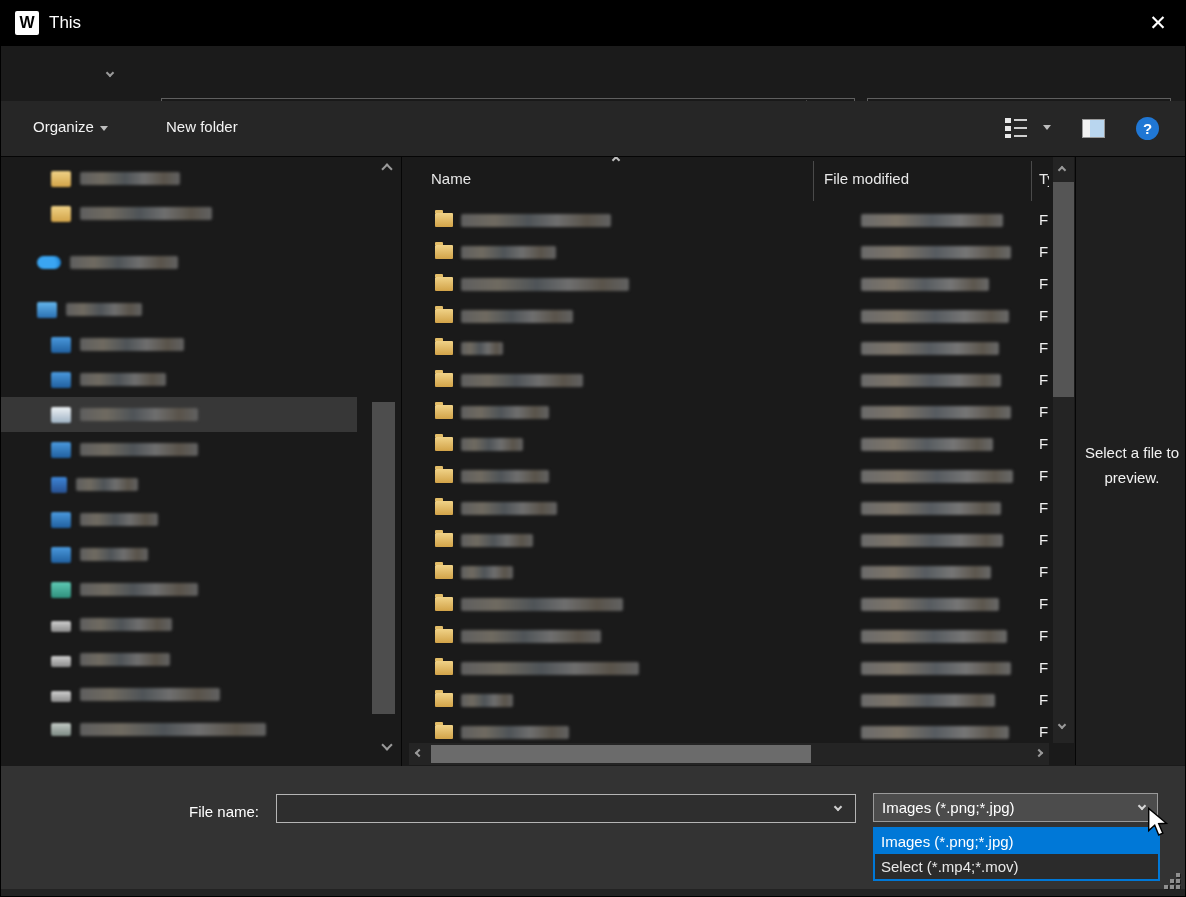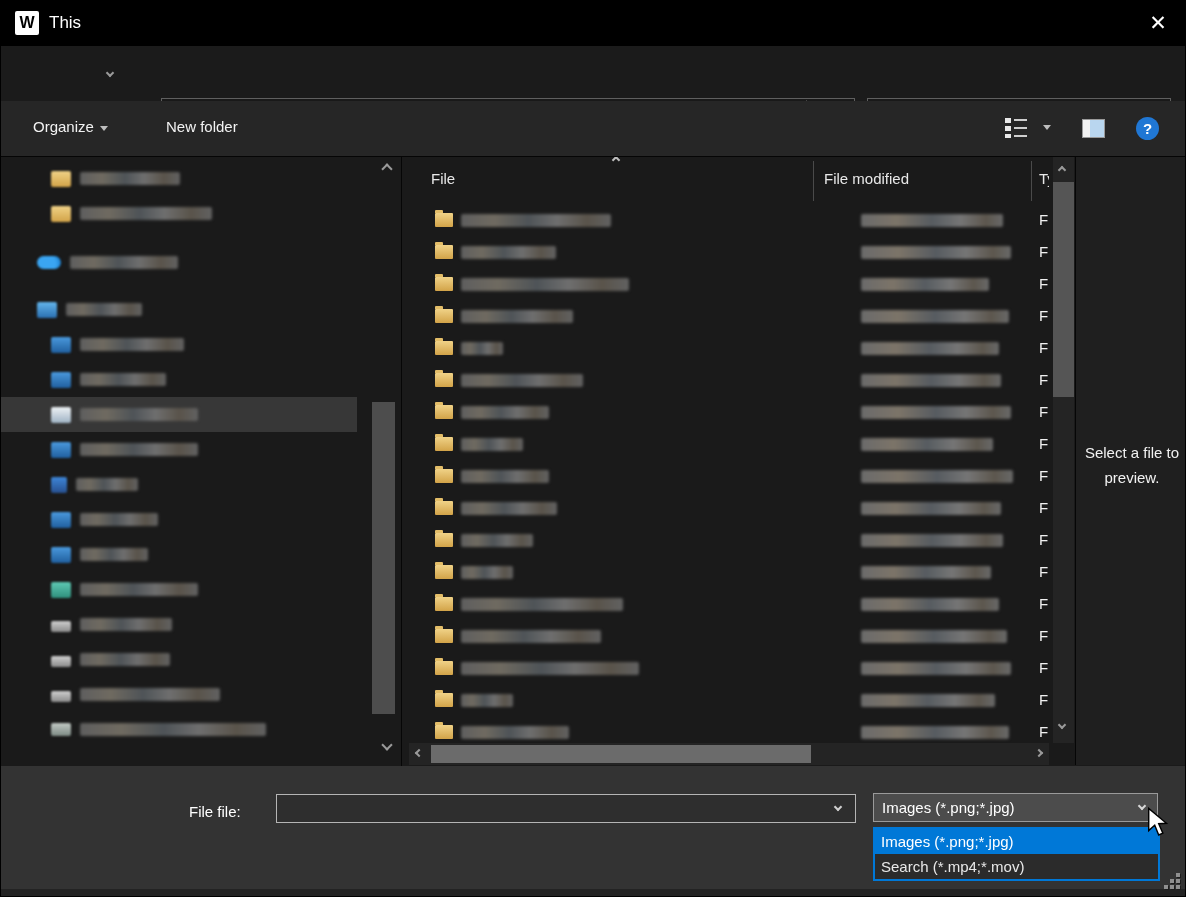--- a/index.html
+++ b/index.html
@@ -268,21 +268,21 @@
       <span class="chev up side-scroll-up"></span>
       <div class="side-vtrack">
         <div class="side-vthumb"></div>
       </div>
       <span class="chev down side-scroll-down"></span>
     </div>
 
     <div class="filelist">
       <div class="fl-header">
         <span class="sort-chev chev up sm"></span>
-        <div class="fl-col" style="left:22px;">File</div>
+        <div class="fl-col" style="left:22px;">Name</div>
         <div class="fl-sep" style="left:404px;"></div>
         <div class="fl-col" style="left:415px;">File modified</div>
         <div class="fl-sep" style="left:622px;"></div>
         <div class="fl-col" style="left:630px;">Ty</div>
       </div>
       <div class="fl-rows">
   <div class="file-row">
     <span class="fi-folder"></span>
     <span class="blur-bar row-name" style="width: 150px;"></span>
     <span class="blur-bar row-date" style="width: 142px;"></span>
@@ -414,33 +414,33 @@
       <div class="hthumb"></div>
       <span class="chev right sm arr-r"></span>
     </div>
 
     <div class="preview">
       <div class="preview-msg">Select a file to preview.</div>
     </div>
   </div>
 
   <div class="footer">
-    <div class="fn-label">File file:</div>
+    <div class="fn-label">File name:</div>
     <div class="fn-input">
       <span></span>
       <span class="chev down sm"></span>
     </div>
     <div class="ft-select">
       <span class="lbl">Images (*.png;*.jpg)</span>
       <span class="chev down sm"></span>
     </div>
     <div class="ft-list">
   <div class="ft-option selected">Images (*.png;*.jpg)</div>
 
-  <div class="ft-option">Search (*.mp4;*.mov)</div>
+  <div class="ft-option">Select (*.mp4;*.mov)</div>
 </div>
   </div>
 
   <div class="bottom-strip"></div>
 
   <div class="resize-grip">
     <i style="left:12px;top:0;"></i>
       <i style="left:6px;top:6px;"></i>
       <i style="left:12px;top:6px;"></i>
     <i style="left:0;top:12px;"></i>

